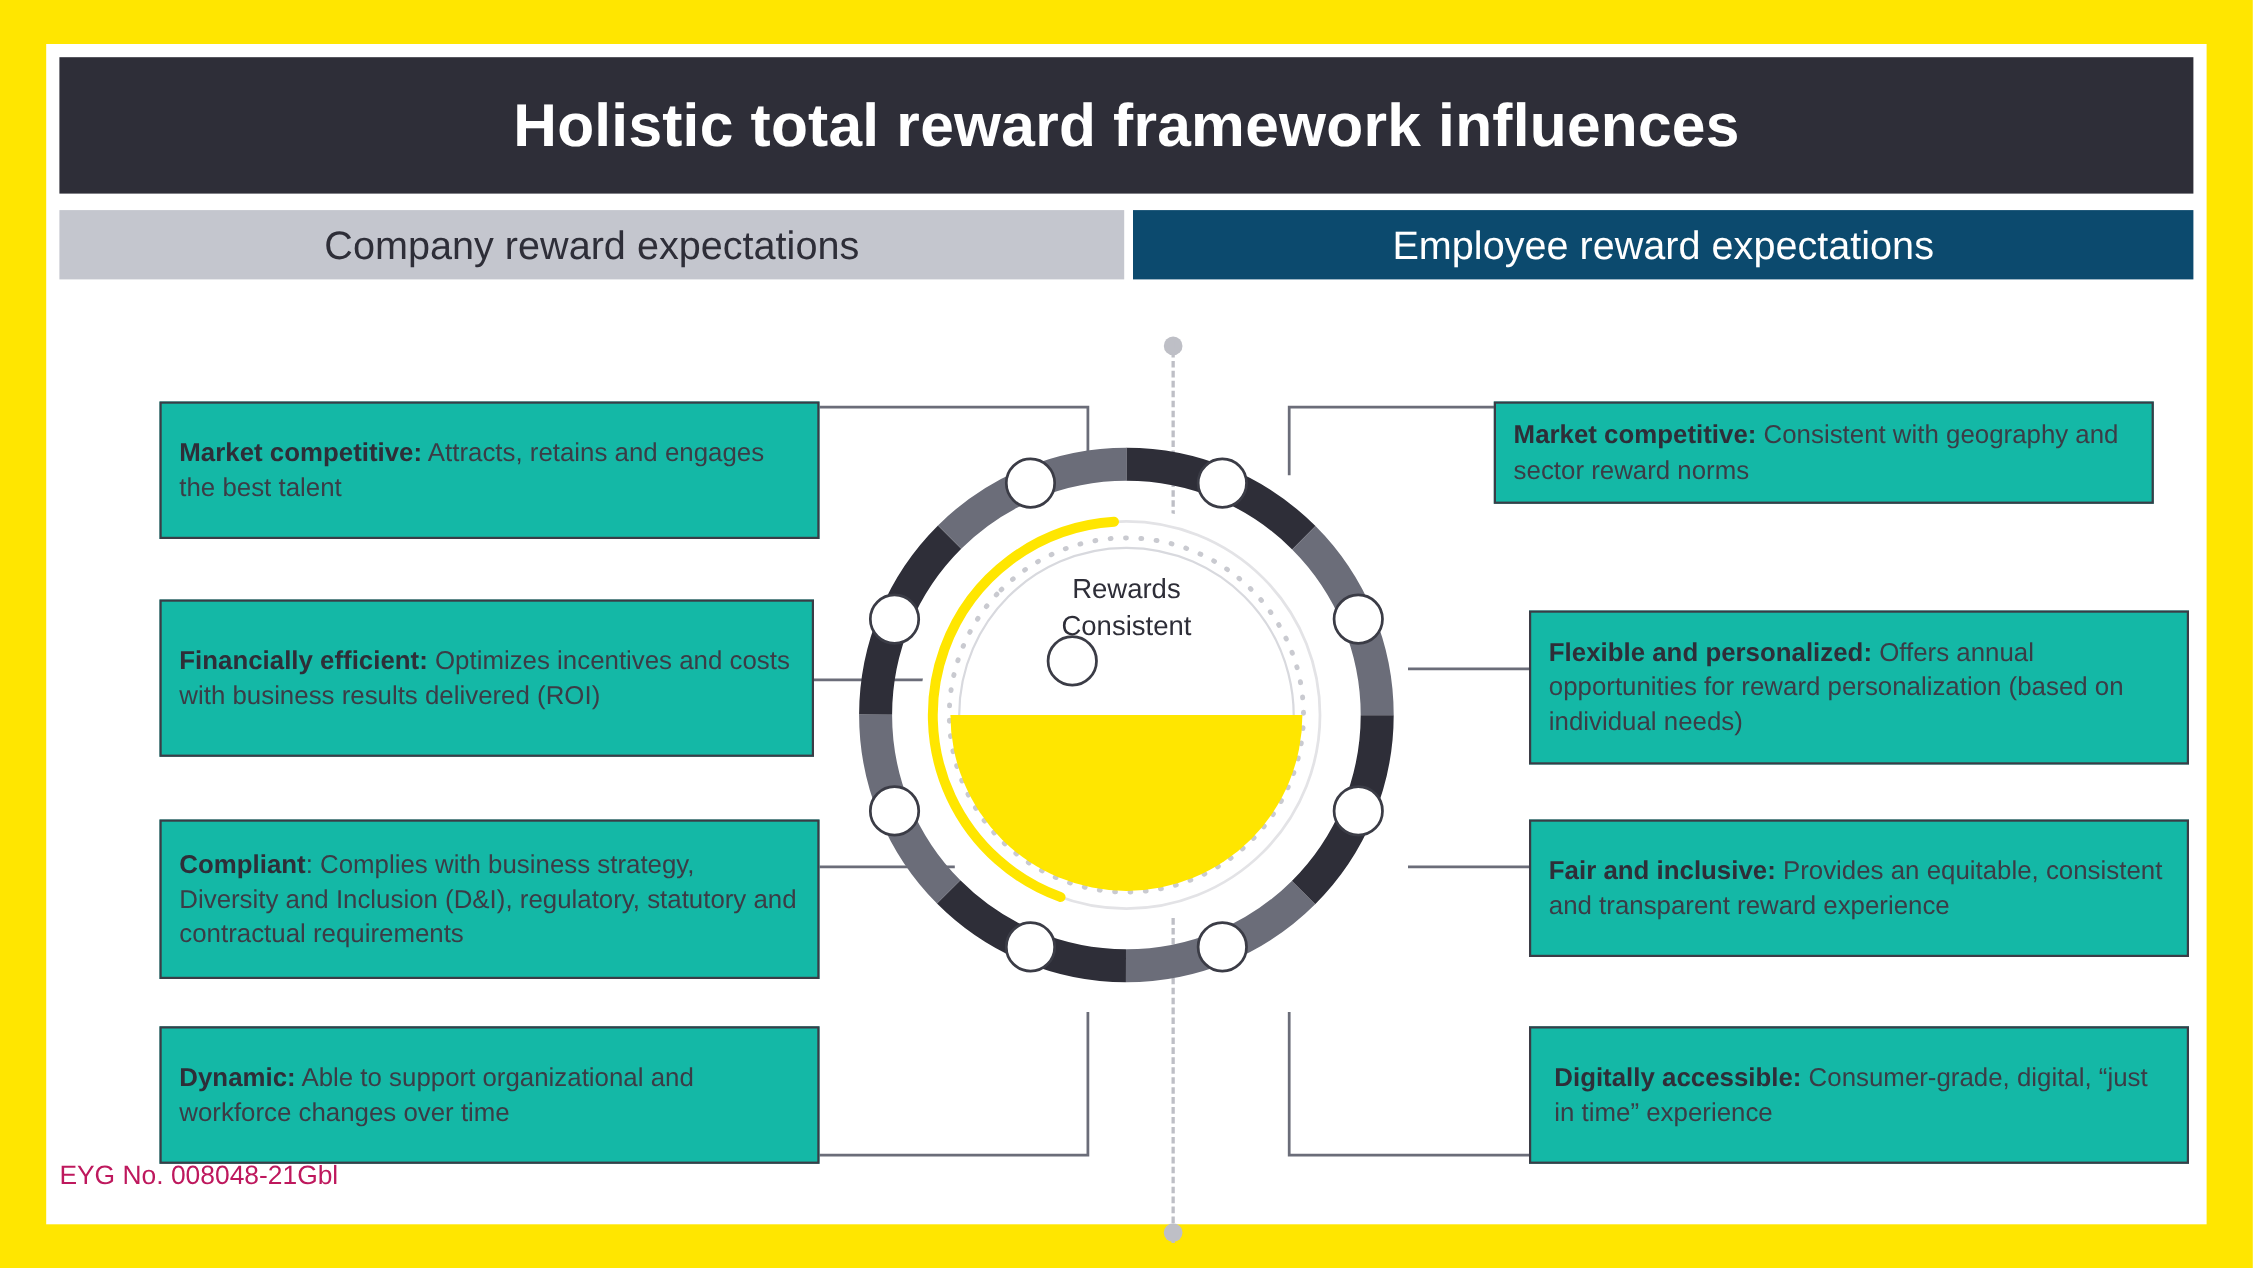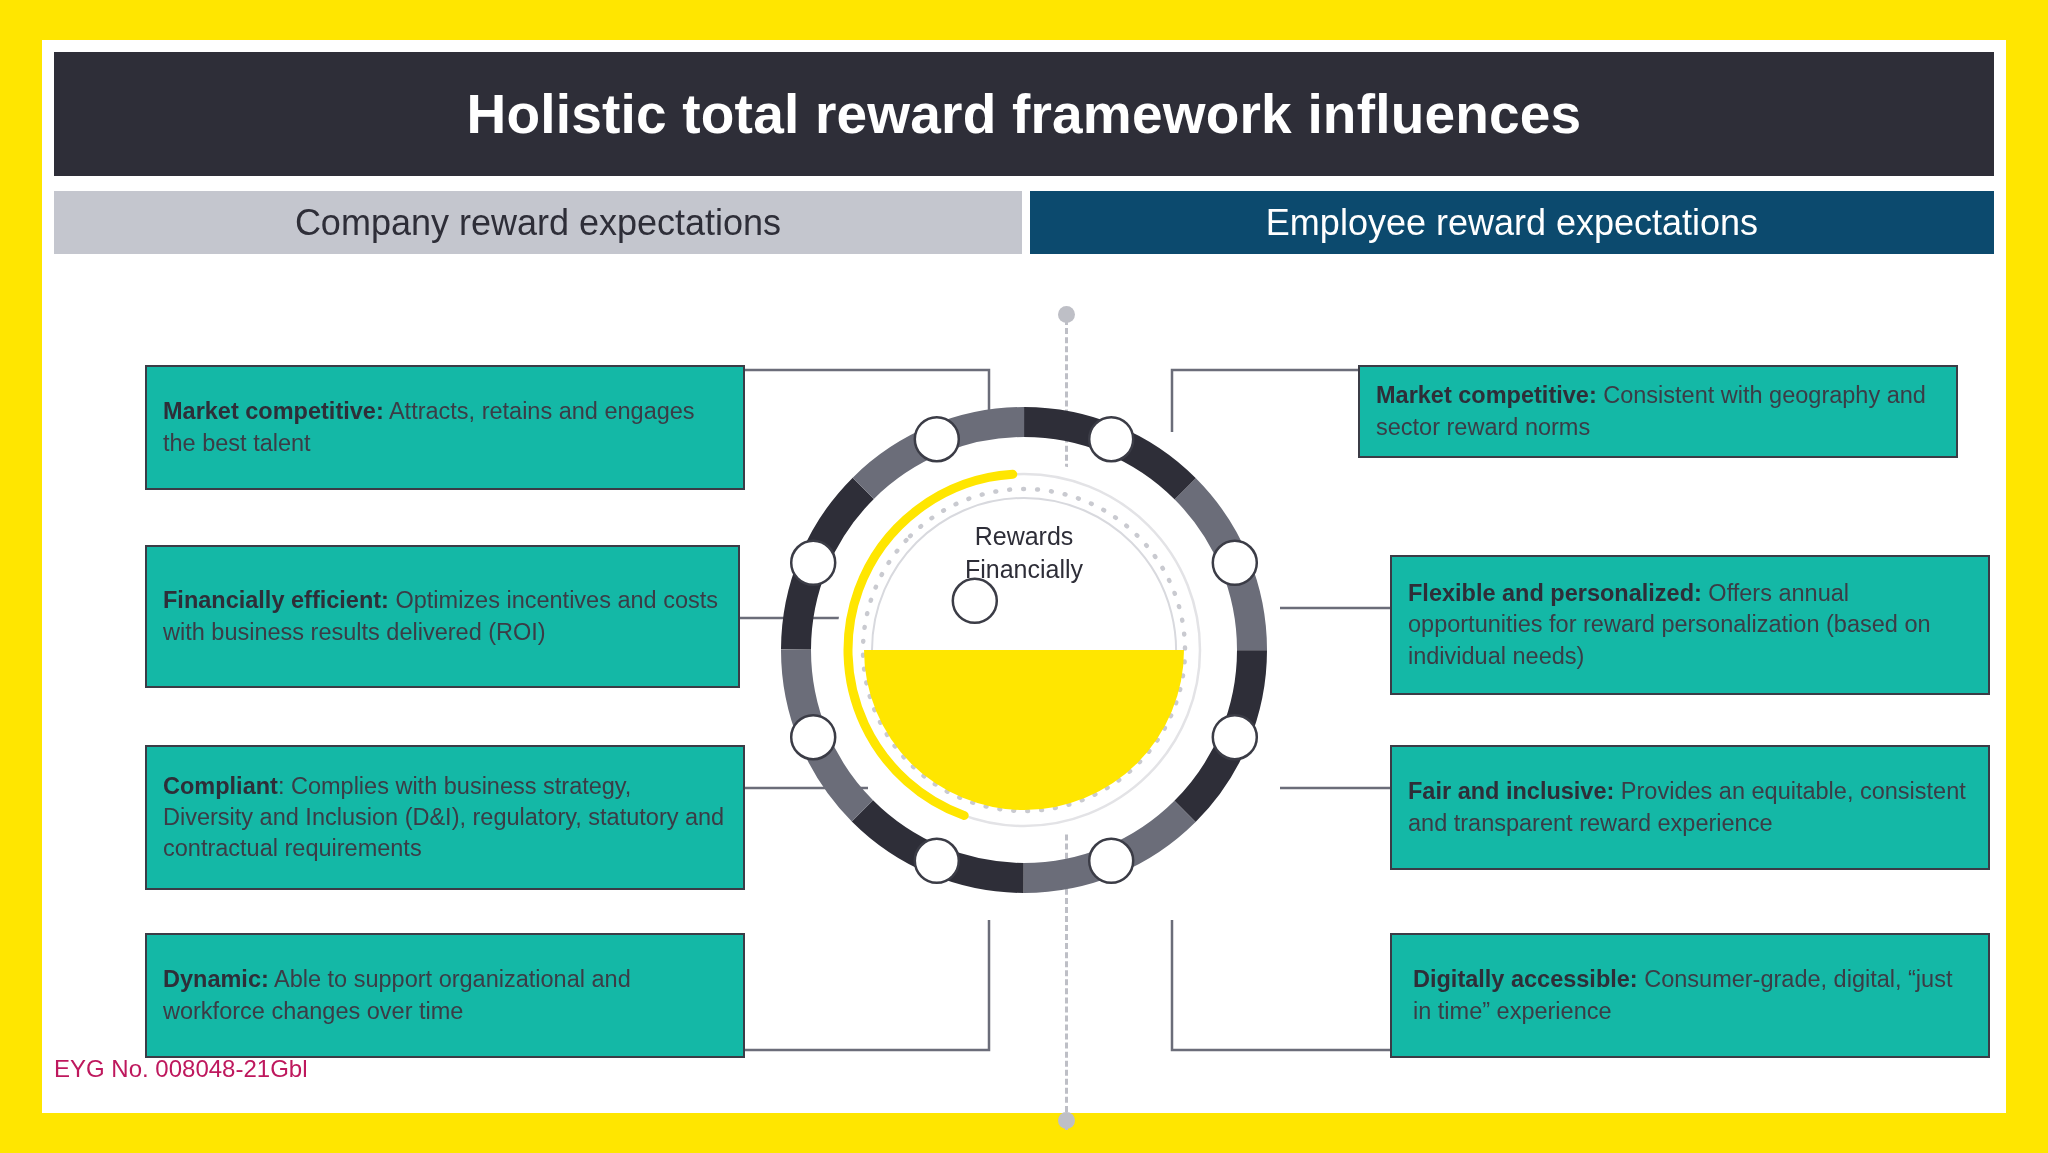--- a/index.html
+++ b/index.html
@@ -209,21 +209,21 @@
         <circle cx="470.8" cy="347.2" r="22"></circle>
         <circle cx="347.2" cy="470.8" r="22"></circle>
         <circle cx="172.8" cy="470.8" r="22"></circle>
         <circle cx="49.2" cy="347.2" r="22"></circle>
         <circle cx="49.2" cy="172.8" r="22"></circle>
       </g>
     </svg>
 
     <div class="c-label top">
       <div>Rewards</div>
-      <div>Financially</div>
+      <div>Consistent</div>
     </div>
   </div>
 
   <div class="box l1">
     <p><b>Market competitive:</b><span> Attracts, retains and engages the best talent</span></p>
   </div>
   <div class="box l2">
     <p><b>Financially efficient:</b><span> Optimizes incentives and costs with business results delivered (ROI)</span></p>
   </div>
   <div class="box l3">

